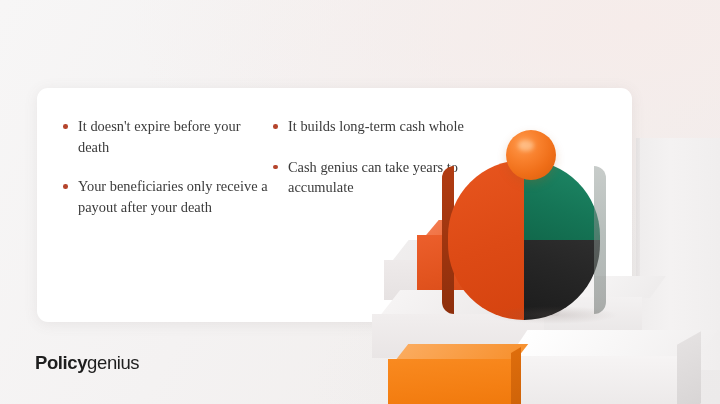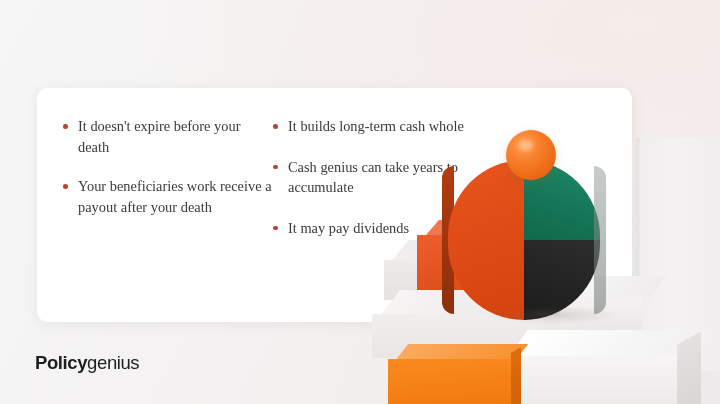--- a/index.html
+++ b/index.html
@@ -315,37 +315,33 @@
 
   <div id="bullets">
 
     <div class="bcol">
       <div class="bullet">
         <span class="dot"></span>
         <span>It doesn't expire before your death</span>
       </div>
       <div class="bullet">
         <span class="dot"></span>
-        <span>Your beneficiaries work receive a payout after your death</span>
+        <span>Your beneficiaries only receive a payout after your death</span>
       </div>
     </div>
 
     <div class="bcol right">
       <div class="bullet">
         <span class="dot"></span>
         <span>It builds long-term cash whole</span>
       </div>
       <div class="bullet">
         <span class="dot"></span>
         <span>Cash genius can take years to accumulate</span>
       </div>
-      <div class="bullet">
-        <span class="dot"></span>
-        <span>It may pay dividends</span>
-      </div>
     </div>
 
   </div>
 
   <div id="logo"><span class="lg-a">Policy</span><span class="lg-b">genius</span></div>
 
   <div id="art">
 
     <div class="wall-edge"></div>
     <div class="wall-edge2"></div>

